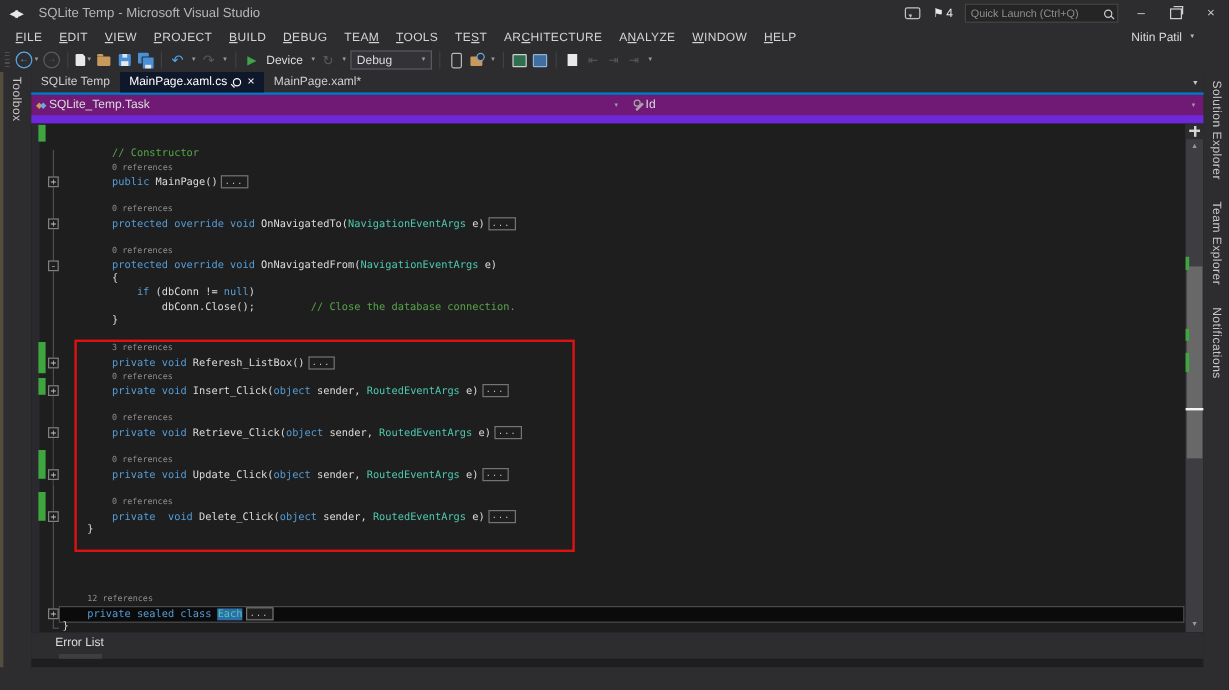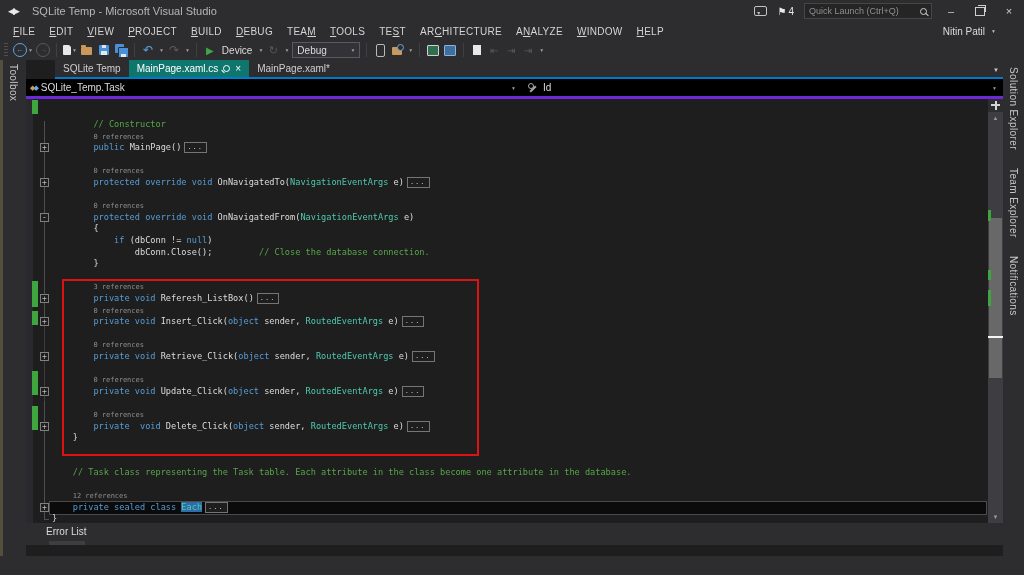--- a/index.html
+++ b/index.html
@@ -60,33 +60,33 @@
   
   .content{display:flex;height:496px;border-left:3px solid #534F3C;box-sizing:border-box;}
   .vstrip{width:23px;background:#2D2D30;position:relative;}
   .vstrip.left{width:23px;}
   .vtab{writing-mode:vertical-rl;font-size:10px;color:#C8C8C8;letter-spacing:.4px;padding:4px 5px;cursor:default;}
   .right-strip{width:21px;background:#2D2D30;display:flex;flex-direction:column;gap:10px;padding-top:3px;align-items:center;}
 
   .center{width:977px;display:flex;flex-direction:column;background:#1E1E1E;}
 
   
-  .tabrow{height:17px;background:#2D2D30;display:flex;align-items:flex-end;position:relative;border-bottom:2px solid #007ACC;margin-left:29px;}
+  .tabrow{height:17px;background:#2D2D30;display:flex;align-items:flex-end;position:relative;border-bottom:2px solid #007ACC;}
   .tab{height:17px;display:flex;align-items:center;padding:0 8px;font-size:10px;color:#CFCFCF;gap:5px;cursor:default;}
-  .tab.active{background:#0f766e;color:#FFF;}
+  .tab.active{background:#0f172a;color:#FFF;}
   .pin{width:5px;height:5px;border:1px solid #FFF;border-radius:50%;position:relative;}
   .pin:after{content:"";position:absolute;left:-3px;top:5px;width:4px;height:1px;background:#FFF;transform:rotate(45deg);}
   .tclose{font-size:10px;color:#FFF;line-height:10px;}
   .docdrop{position:absolute;right:4px;bottom:4px;font-size:6px;color:#C8C8C8;}
 
   
-  .navbar{height:17px;background:#000000;display:flex;align-items:center;font-size:10px;border-bottom:3px solid #6d28d9;}
+  .navbar{height:17px;background:#701a75;display:flex;align-items:center;font-size:10px;border-bottom:7px solid #6d28d9;}
   .navhalf{display:flex;align-items:center;height:100%;position:relative;}
   .navhalf.l{width:492px;padding-left:4px;gap:4px;}
-  .navhalf.r{flex:1;padding-left:6px;gap:5px;}
+  .navhalf.r{flex:1;padding-left:6px;}
   .navcar{position:absolute;right:6px;font-size:5px;color:#9B9B9B;}
   .classicon{font-size:7px;color:#C9995B;letter-spacing:-2px;}
   .classicon .b{color:#6FA8DC;}
   .wrench{width:10px;height:10px;position:relative;}
   .wrench .bar{position:absolute;left:4px;top:2px;width:2px;height:8px;background:#A8A8A8;transform:rotate(45deg);}
   .wrench .head{position:absolute;left:0;top:0;width:4px;height:4px;border:1.5px solid #A8A8A8;border-radius:50%;}
 
   
   .editor{position:relative;height:424px;background:#1E1E1E;overflow:hidden;}
   .ind-margin{position:absolute;left:0;top:0;width:7px;height:100%;background:#2A2A2E;}
@@ -342,21 +342,21 @@
             <div class="cl" style="top: 275.2px;"><span class="sg-txt">        </span><span class="sg-lens">0 references</span></div>
             <div class="cl" style="top: 286.8px;"><span class="sg-txt">        </span><span class="sg-kw">private void </span><span class="sg-txt">Update_Click(</span><span class="sg-kw">object</span><span class="sg-txt"> sender, </span><span class="sg-typ">RoutedEventArgs</span><span class="sg-txt"> e)</span><span class="sg-box">...</span></div>
             <div class="foldbox" style="top: 287.8px;">+</div>
             <div class="cl" style="top: 298.4px;"></div>
             <div class="cl" style="top: 310px;"><span class="sg-txt">        </span><span class="sg-lens">0 references</span></div>
             <div class="cl" style="top: 321.6px;"><span class="sg-txt">        </span><span class="sg-kw">private  void </span><span class="sg-txt">Delete_Click(</span><span class="sg-kw">object</span><span class="sg-txt"> sender, </span><span class="sg-typ">RoutedEventArgs</span><span class="sg-txt"> e)</span><span class="sg-box">...</span></div>
             <div class="foldbox" style="top: 322.6px;">+</div>
             <div class="cl" style="top: 333.2px;"><span class="sg-txt">    }</span></div>
             <div class="cl" style="top: 344.8px;"></div>
             <div class="cl" style="top: 356.4px;"></div>
-            <div class="cl" style="top: 368px;"><span class="sg-txt">    </span><span class="sg-com">// Task class representing the Task table. Each attribute in the class become one attribute in the database.</span></div>
+            <div class="cl" style="top: 368px;"><span class="sg-txt">    </span></div>
             <div class="cl" style="top: 379.6px;"></div>
             <div class="cl" style="top: 391.2px;"><span class="sg-txt">    </span><span class="sg-lens">12 references</span></div>
             <div class="curline" style="top: 402.8px;"></div>
             <div class="cl" style="top: 402.8px;"><span class="sg-txt">    </span><span class="sg-kw">private sealed class </span><span class="sg-sel">Each</span><span class="sg-box">...</span></div>
             <div class="foldbox" style="top: 403.8px;">+</div>
             <div class="cl" style="top: 414.4px;"><span class="sg-txt">}</span></div>
           </div>
 
         <div class="redrect"></div>
 

